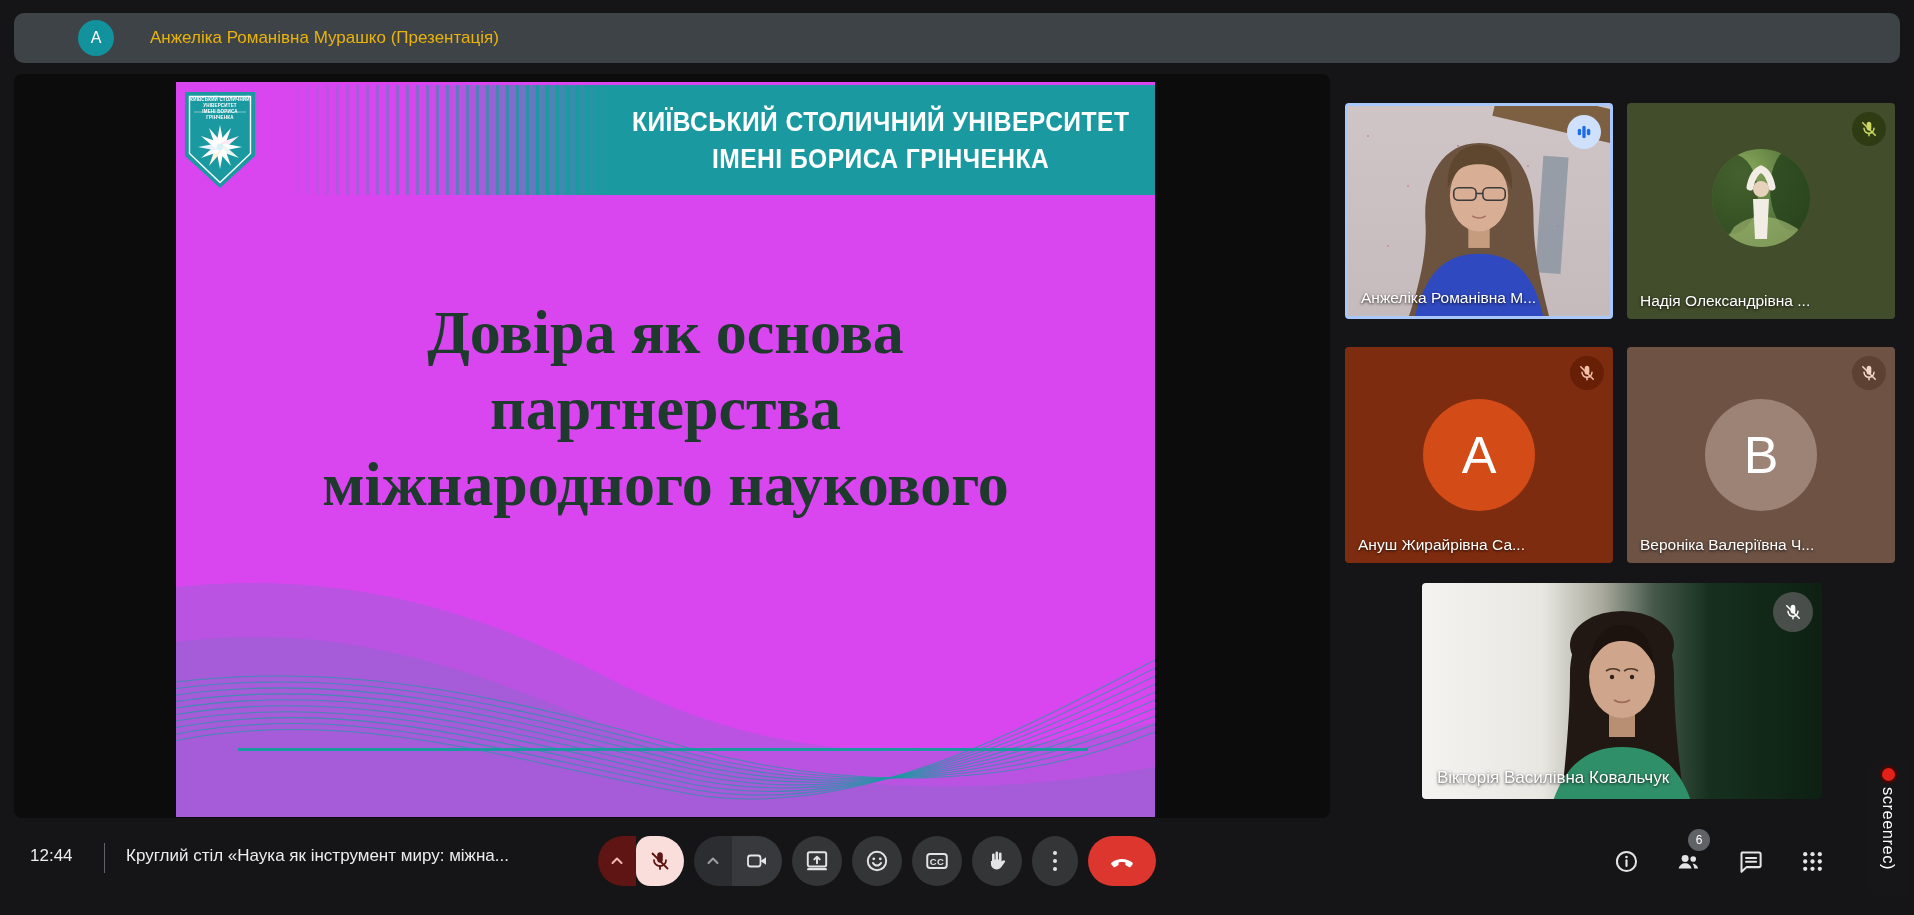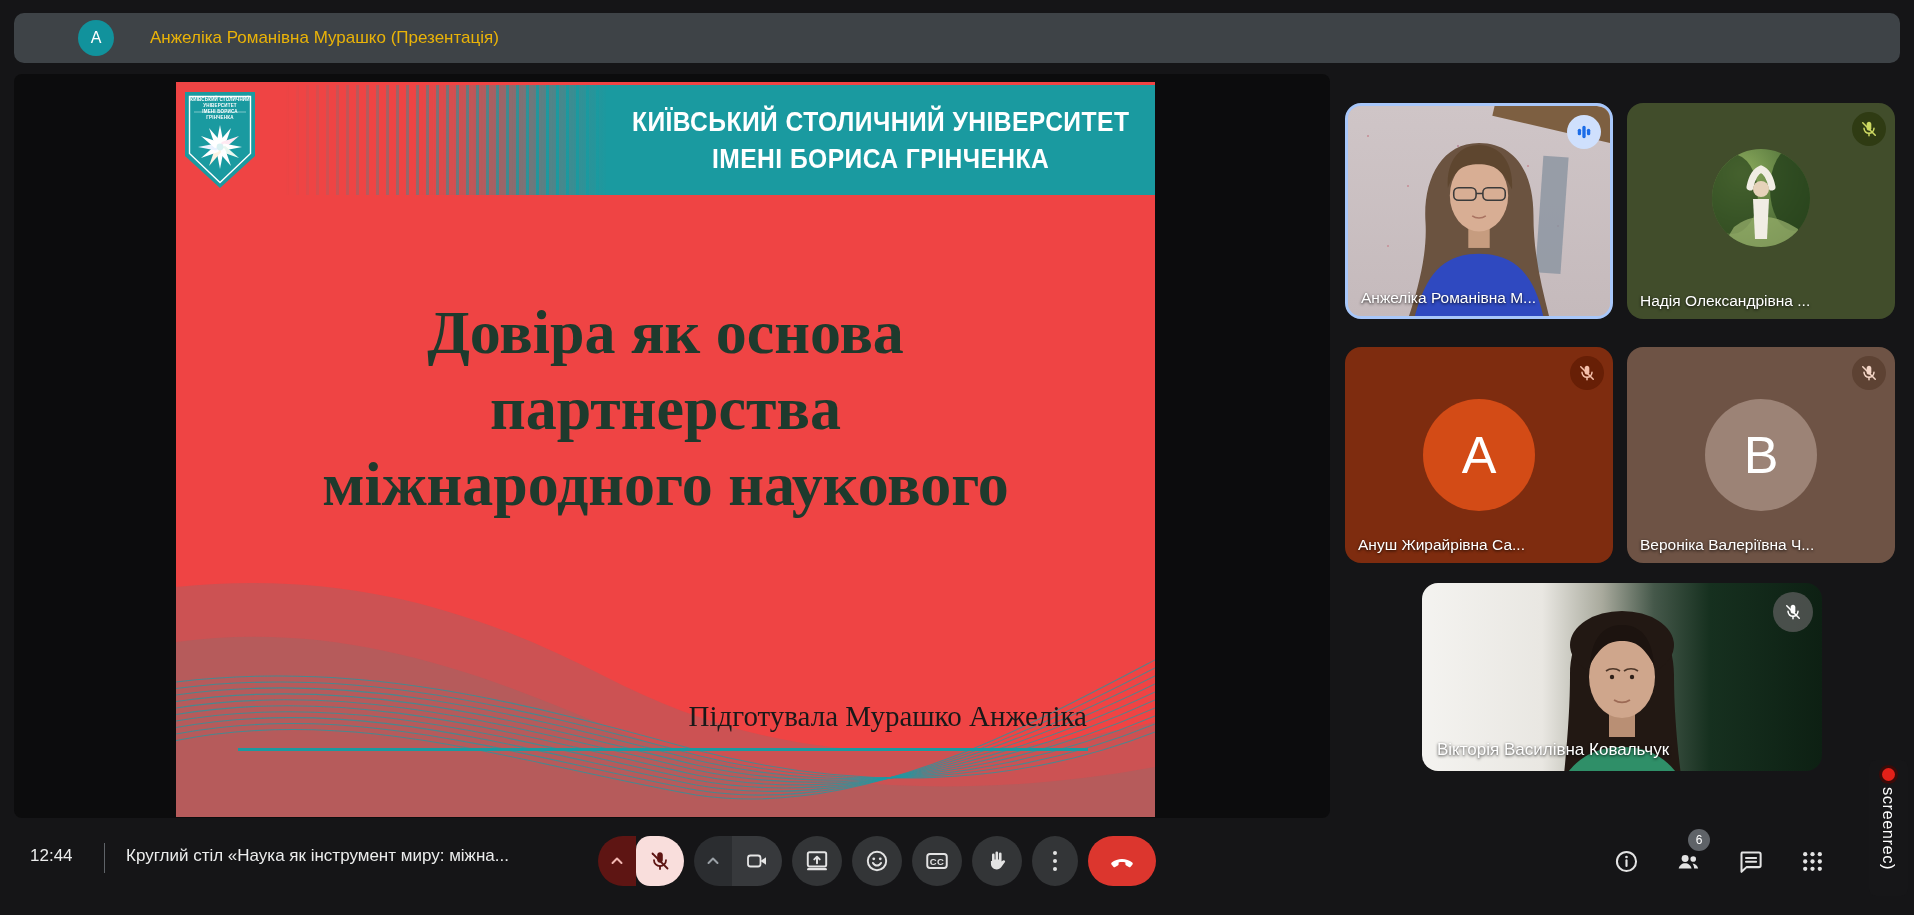--- a/index.html
+++ b/index.html
@@ -15,21 +15,21 @@
   }
   .topbar .avatar{
     width:36px;height:36px;border-radius:50%;background:#11929c;color:#fff;
     display:flex;align-items:center;justify-content:center;font-size:16px;
     margin-left:64px;flex:0 0 auto;
   }
   .topbar .title{color:#eab308;font-size:17px;margin-left:36px;white-space:nowrap;}
 
   
   .stage{position:absolute;left:14px;top:74px;width:1316px;height:744px;background:#0c0c0d;border-radius:8px;}
-  .slide{position:absolute;left:176px;top:82px;width:979px;height:735px;background:#ef4444;overflow:hidden;}
+  .slide{position:absolute;left:176px;top:82px;width:979px;height:735px;background:#d946ef;overflow:hidden;}
   .banner{position:absolute;left:0;top:3px;width:100%;height:110px;}
   .banner .stripes{
     position:absolute;left:0;top:0;bottom:0;width:432px;
     background:
       linear-gradient(90deg, rgba(26,154,160,0) 0 55%, rgba(26,154,160,.9) 94%, #1a9aa0 100%),
       repeating-linear-gradient(90deg, rgba(26,154,160,.95) 0 3px, rgba(255,255,255,0) 3px 10px);
     -webkit-mask-image:linear-gradient(90deg, transparent 0 25%, rgba(0,0,0,.45) 55%, #000 85%);
             mask-image:linear-gradient(90deg, transparent 0 25%, rgba(0,0,0,.45) 55%, #000 85%);
   }
   .banner .solid{
@@ -52,21 +52,21 @@
     line-height:76px;color:#1e3a2d;
   }
   .credit{
     position:absolute;right:68px;top:618px;font-family:"Liberation Serif",serif;
     font-size:29px;color:#191919;z-index:3;
   }
   .credit-line{position:absolute;left:62px;width:850px;top:666px;height:3px;background:#1a9aa0;z-index:3;}
   .waves{position:absolute;left:0;bottom:0;width:979px;height:235px;z-index:1;}
 
   
-  .tile{position:absolute;border-radius:16px;overflow:hidden;}
+  .tile{position:absolute;border-radius:4px;overflow:hidden;}
   .tile-name{
     position:absolute;left:13px;bottom:9px;color:#fff;font-size:15.5px;
     text-shadow:0 1px 3px rgba(0,0,0,.85);white-space:nowrap;z-index:5;
   }
   .chip{
     position:absolute;right:9px;top:9px;width:34px;height:34px;border-radius:50%;
     display:flex;align-items:center;justify-content:center;z-index:5;
   }
   .chip svg{width:20px;height:20px;}
   .t1{left:1345px;top:103px;width:268px;height:216px;border:3px solid #a8c7fa;box-sizing:border-box;background:#c9bec0;}
@@ -76,21 +76,21 @@
       radial-gradient(circle 3px at 60px 80px, #c79aa0 40%, transparent 41%),
       radial-gradient(circle 3px at 110px 40px, #bb95a2 40%, transparent 41%),
       radial-gradient(circle 3px at 40px 140px, #c79aa0 40%, transparent 41%),
       radial-gradient(circle 3px at 210px 120px, #bb95a2 40%, transparent 41%),
       radial-gradient(circle 3px at 180px 60px, #c79aa0 40%, transparent 41%),
       linear-gradient(180deg,#cfc5c7 0%,#c5babc 100%);
   }
   .t2{left:1627px;top:103px;width:268px;height:216px;background:#414d2b;}
   .t3{left:1345px;top:347px;width:268px;height:216px;background:#7e2c0f;}
   .t4{left:1627px;top:347px;width:268px;height:216px;background:#6e5345;}
-  .t5{left:1422px;top:583px;width:400px;height:188px;background:
+  .t5{left:1422px;top:583px;width:400px;height:216px;background:
       linear-gradient(90deg,#f4f3f0 0%,#e9e7e2 30%,#a9aa9d 45%,#45584a 58%,#16301f 72%,#0d2013 100%);}
   .t5 .tile-name{font-size:17px;left:15px;bottom:11px;}
   .t5 .chip{width:40px;height:40px;background:rgba(95,95,95,.72);color:#fff;}
   .avatar-big{
     position:absolute;left:50%;top:50%;transform:translate(-50%,-50%);
     border-radius:50%;display:flex;align-items:center;justify-content:center;
     color:#fff;font-size:52px;
   }
   .t3 .avatar-big{width:112px;height:112px;background:#d34b16;}
   .t4 .avatar-big{width:112px;height:112px;background:#9c8376;}
@@ -194,21 +194,20 @@
       <div>ІМЕНІ БОРИСА ГРІНЧЕНКА</div>
     </div>
   </div>
 
   <div class="slide-title">
     <div>Довіра як основа</div>
     <div>партнерства</div>
     <div>міжнародного наукового</div>
   </div>
 
-  <div class="credit">Підготувала Мурашко Анжеліка</div>
   <div class="credit-line"></div>
 
   <svg class="waves" viewBox="0 0 979 235" preserveAspectRatio="none">
     <path d="M0 5 C170 -12 300 28 430 95 C560 162 720 200 979 140 L979 235 L0 235 Z" fill="rgba(26,154,160,0.16)"></path>
     <path d="M0 60 C150 40 280 80 420 140 C560 200 760 225 979 185 L979 235 L0 235 Z" fill="rgba(26,154,160,0.12)"></path>
     <g fill="none" stroke="#1f9aa3" stroke-width="1.1" stroke-opacity="0.72">
       <path d="M0 100 C180 78 340 118 520 168 C680 210 840 205 979 150"></path>
       <path d="M0 106.5 C180 83 340 125 520 173 C680 213 840 199 979 142"></path>
       <path d="M0 113 C180 88 340 132 520 178 C680 216 840 193 979 134"></path>
       <path d="M0 119.5 C180 93 340 139 520 183 C680 219 840 187 979 126"></path>

